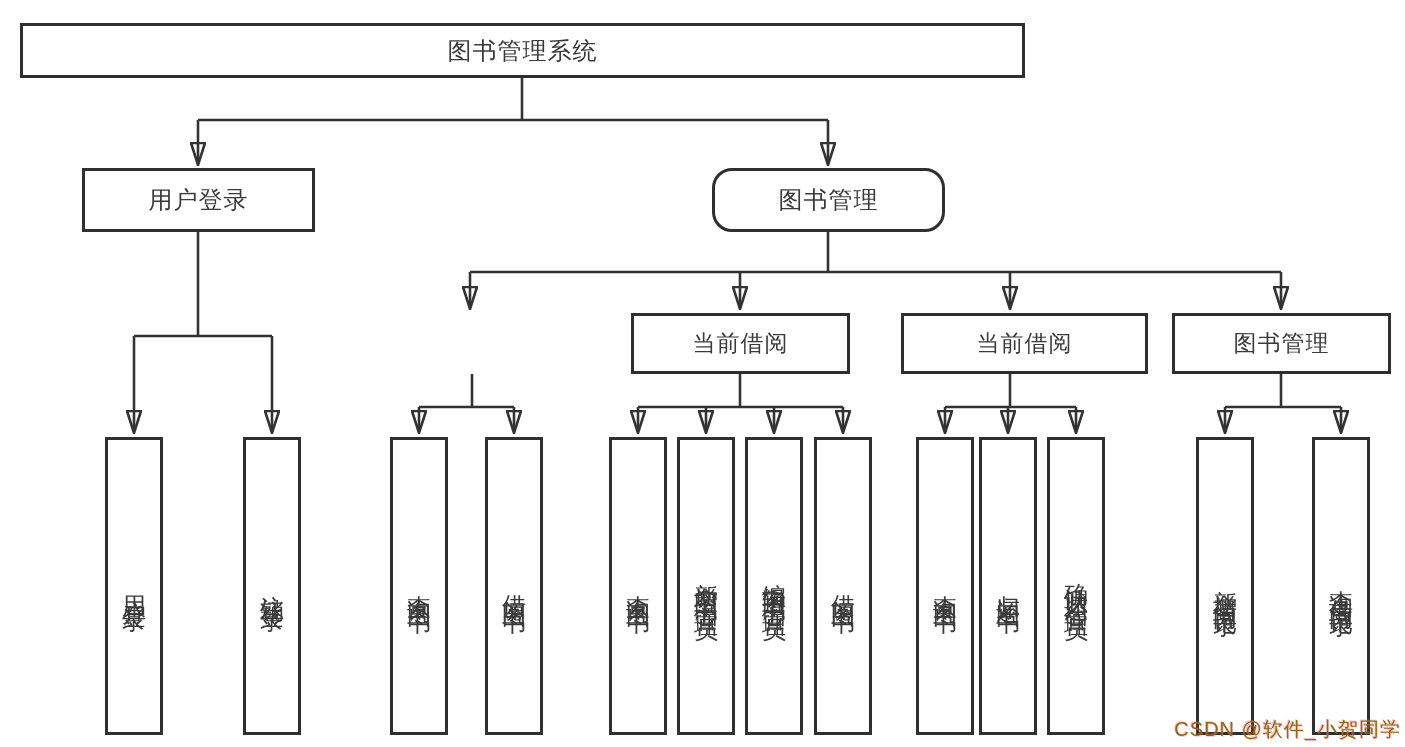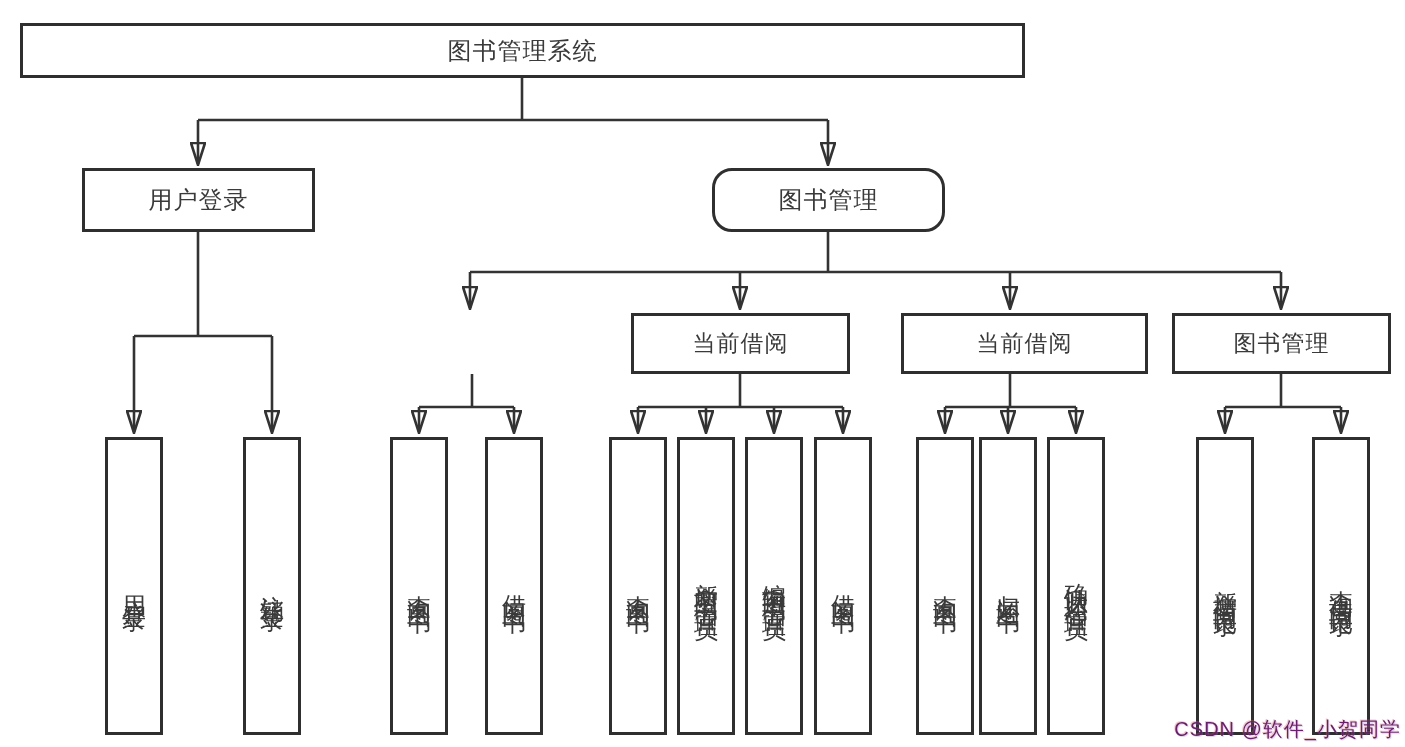--- a/index.html
+++ b/index.html
@@ -17,21 +17,21 @@
   .hbox.l3{font-size:23px;}
   .vbox{
     position:absolute;box-sizing:border-box;border:3px solid #2f2f2f;background:#ffffff;
     display:flex;align-items:center;justify-content:center;
     writing-mode:vertical-rl;
     font-size:24px;letter-spacing:5px;color:#3a3a3a;
     top:437px;height:298px;width:58px;
   }
   #watermark{
     position:absolute;right:4px;bottom:4px;z-index:10;
-    font-size:20px;color:#701a75;letter-spacing:1px;
+    font-size:20px;color:#a16207;letter-spacing:1px;
     text-shadow:-1px -1px 0 rgba(235,99,84,0.35),1px 1px 0 rgba(120,140,230,0.30);
   }
 </style>
 </head>
 <body>
 
 <div id="canvas">
 
   <svg id="connectors" viewBox="0 0 1405 747" xmlns="http://www.w3.org/2000/svg" aria-hidden="true">
     <defs>

